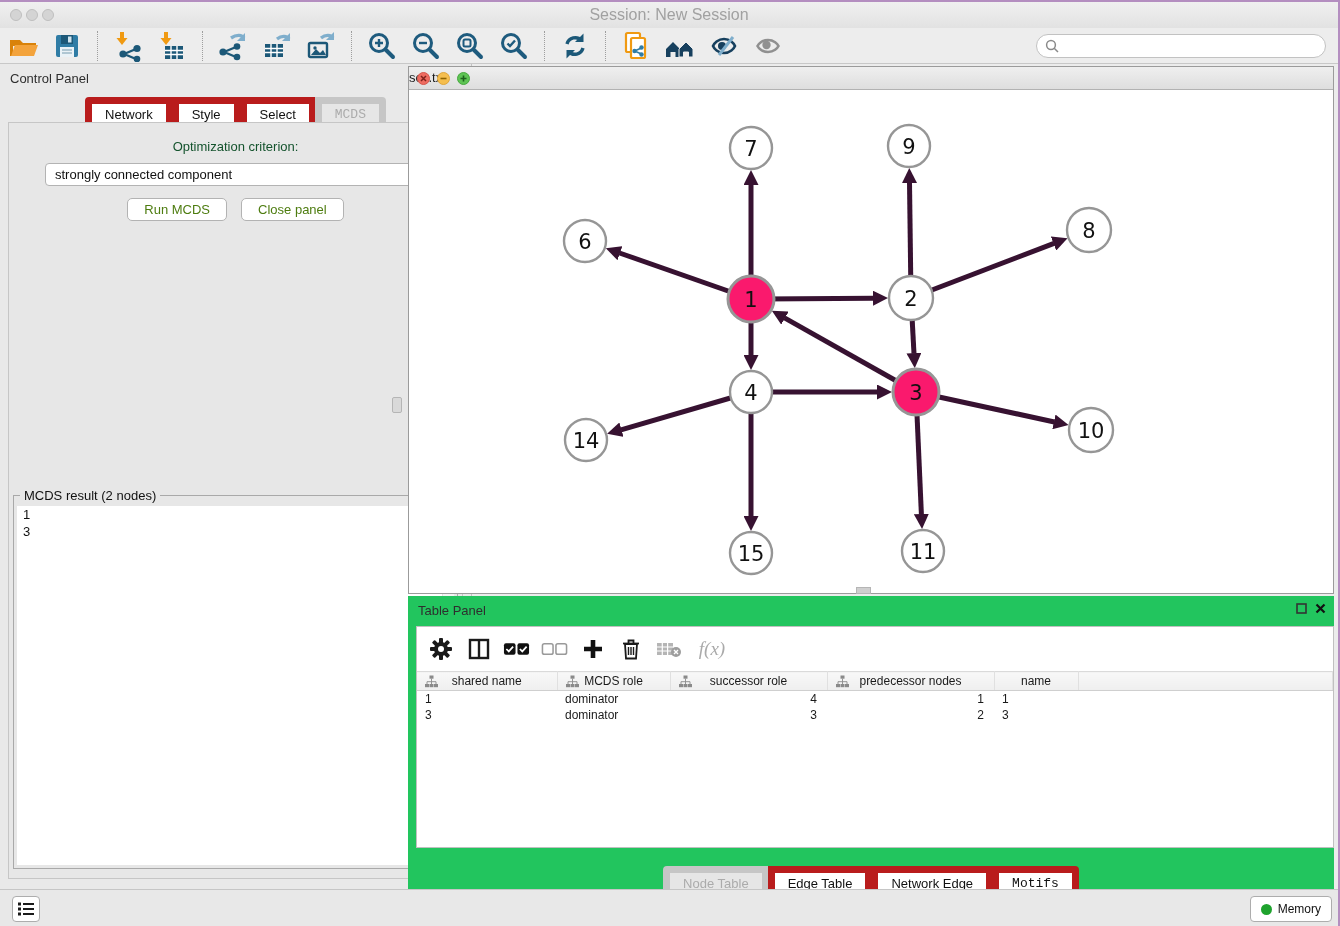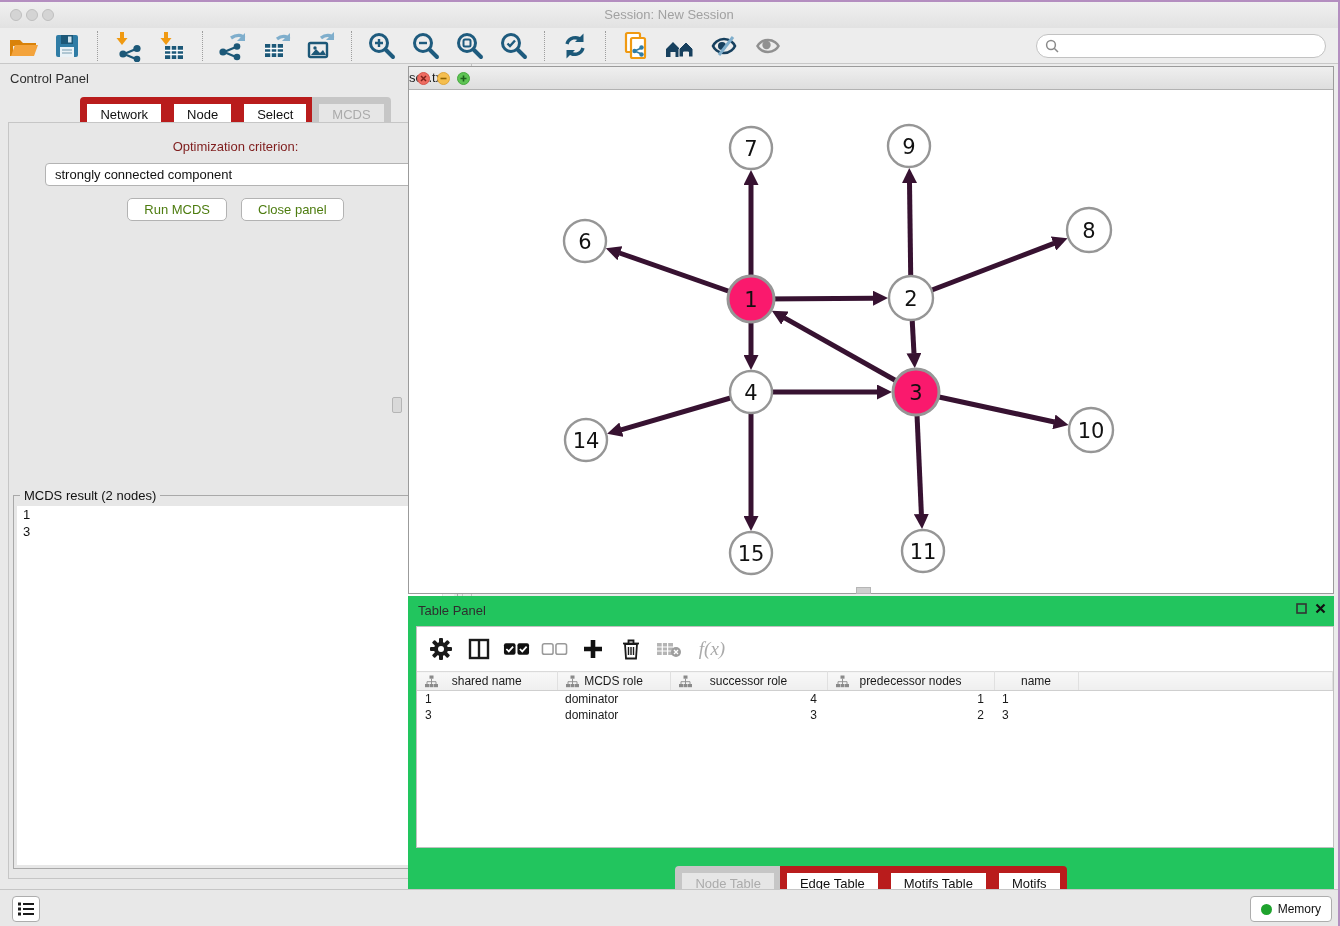--- a/index.html
+++ b/index.html
@@ -6,21 +6,21 @@
   html,body { width:1340px; height:926px; }
   body { font-family:"Liberation Sans", sans-serif; background:#ECECEC; }
   .app { position:relative; width:1340px; height:926px; background:#ECECEC; overflow:hidden;
          border-top:2px solid #B48EC0; border-right:2px solid #B48EC0; }
 
   
   .titlebar { position:absolute; top:0; left:0; right:0; height:26px;
               background:linear-gradient(#F0F0F0,#E2E2E2); }
   .titlebar .dot { position:absolute; top:7px; width:12px; height:12px; border-radius:50%;
                    background:#D4D4D4; border:1px solid #BFBFBF; }
-  .titlebar .t-title { display:block; text-align:center; line-height:26px; font-size:13px; color:#A1A1A1; }
+  .titlebar .t-title { display:block; text-align:center; line-height:26px; font-size:16px; color:#A1A1A1; }
 
   
   .toolbar { position:absolute; top:26px; left:0; right:0; height:36px; background:#EDEDED;
              border-bottom:1px solid #C8C8C8; display:flex; align-items:center; padding-left:6px; }
   .tgroup { display:flex; align-items:center; gap:10px; }
   .tbi { width:34px; height:32px; display:flex; align-items:center; justify-content:center; }
   .tsep { width:1px; height:30px; border-left:1px dotted #9E9E9E; margin:0 13px; }
   .searchbox { position:absolute; right:12px; top:6px; width:290px; height:24px; background:#fff;
                border:1px solid #C2C2C2; border-radius:12px; display:flex; align-items:center; padding:0 8px; }
   .searchbox input { border:none; outline:none; flex:1; font-size:12px; margin-left:5px;
@@ -29,25 +29,25 @@
   
   .control-panel { position:absolute; top:62px; left:0; width:472px; bottom:37px; background:#E9E9E9;
                    border-right:1px solid #C2C2C2; }
   .panel-head { position:relative; height:28px; }
   .panel-head .ph-title { position:absolute; left:10px; top:7px; font-size:13px; color:#2E2E2E; }
   .ph-icons { position:absolute; right:10px; top:7px; display:flex; gap:8px; align-items:center; }
   .seg-row { position:absolute; top:33px; left:0; right:0; display:flex; justify-content:center; }
   .seg-btn { background:#fff; border:7px solid #b91c1c; font-size:13px; color:#111; padding:3px 13px;
              margin-left:-1px; cursor:default; font-family:"Liberation Sans",sans-serif; }
   .seg-btn:first-child { border-radius:4px 0 0 4px; margin-left:0; }
-  .seg-btn:last-child { border-radius:0 4px 4px 0; }
+  .seg-btn:last-child { border-radius:0 4px 4px 0;font-family:Liberation Mono, monospace; }
   .seg-btn.active { background:#E6E6E6; color:#ABABAB; border-color:#C6C6C6; }
   .cp-inner { position:absolute; top:58px; left:8px; right:8px; bottom:10px; background:#E7E7E7;
               border:1px solid #C6C6C6; }
-  .opt-label { text-align:center; margin-top:16px; font-size:13px; color:#7f1d1d; }
+  .opt-label { text-align:center; margin-top:16px; font-size:13px; color:#14532d; }
   .opt-select { margin:9px 36px 0 36px; height:23px; background:#fff; border:1px solid #B3B3B3;
                 border-radius:4px; display:flex; align-items:center; padding:0 6px 0 9px; }
   .opt-select .sel-val { flex:1; font-size:13px; color:#111; }
   .btn-row { display:flex; justify-content:center; gap:14px; margin-top:12px; }
   .push-btn { background:#fff; border:1px solid #B3B3B3; border-radius:5px; height:23px; padding:0 16px;
               font-size:13px; color:#4d7c0f; font-family:"Liberation Sans",sans-serif; }
   .mcds-box { position:absolute; left:4px; right:4px; top:372px; bottom:9px; border:1px solid #A9A9A9; }
   .mcds-legend { position:absolute; top:-8px; left:6px; background:#E7E7E7; padding:0 4px; font-size:13px; color:#111; }
   .mcds-list { position:absolute; left:3px; right:3px; top:10px; bottom:3px; background:#fff; overflow:hidden; }
   .mcds-item { font-size:13px; color:#111; padding:1px 6px; }
@@ -275,21 +275,21 @@
         <svg width="11" height="11" viewBox="0 0 11 11">
             <rect x="1" y="1" width="9" height="9" fill="none" stroke="#333" stroke-width="1.6"></rect>
           </svg>
         <svg width="11" height="11" viewBox="0 0 11 11">
             <path d="M1.5 1.5l8 8M9.5 1.5l-8 8" stroke="#111" stroke-width="2.2"></path>
           </svg>
       </span>
     </div>
     <div class="seg-row" id="ctl-tabs">
         <button class="seg-btn">Network</button>
-        <button class="seg-btn">Node</button>
+        <button class="seg-btn">Style</button>
         <button class="seg-btn">Select</button>
         <button class="seg-btn active">MCDS</button>
       </div>
     <div class="cp-inner">
       <div class="opt-label">Optimization criterion:</div>
       <div class="opt-select">
         <span class="sel-val">strongly connected component</span>
         <svg width="9" height="14" viewBox="0 0 9 14">
             <path d="M1.5 5L4.5 1.5 7.5 5" fill="none" stroke="#555" stroke-width="1.6"></path>
             <path d="M1.5 9l3 3.5L7.5 9" fill="none" stroke="#555" stroke-width="1.6"></path>
@@ -543,21 +543,21 @@
                 <td class="r">2</td>
                 <td class="l">3</td>
                 <td></td>
               </tr>
             </tbody>
         </table>
       </div>
       <div class="tp-tabs" id="tp-tabs">
           <button class="seg-btn active">Node Table</button>
           <button class="seg-btn">Edge Table</button>
-          <button class="seg-btn">Motifs Table</button>
+          <button class="seg-btn">Network Edge</button>
           <button class="seg-btn">Motifs</button>
         </div>
     </div>
   </div>
 
   <div class="statusbar">
     <span class="list-btn">
       <svg width="18" height="16" viewBox="0 0 18 16">
           <g fill="#1A1A1A">
             <rect x="1" y="1.5" width="3" height="3"></rect>

